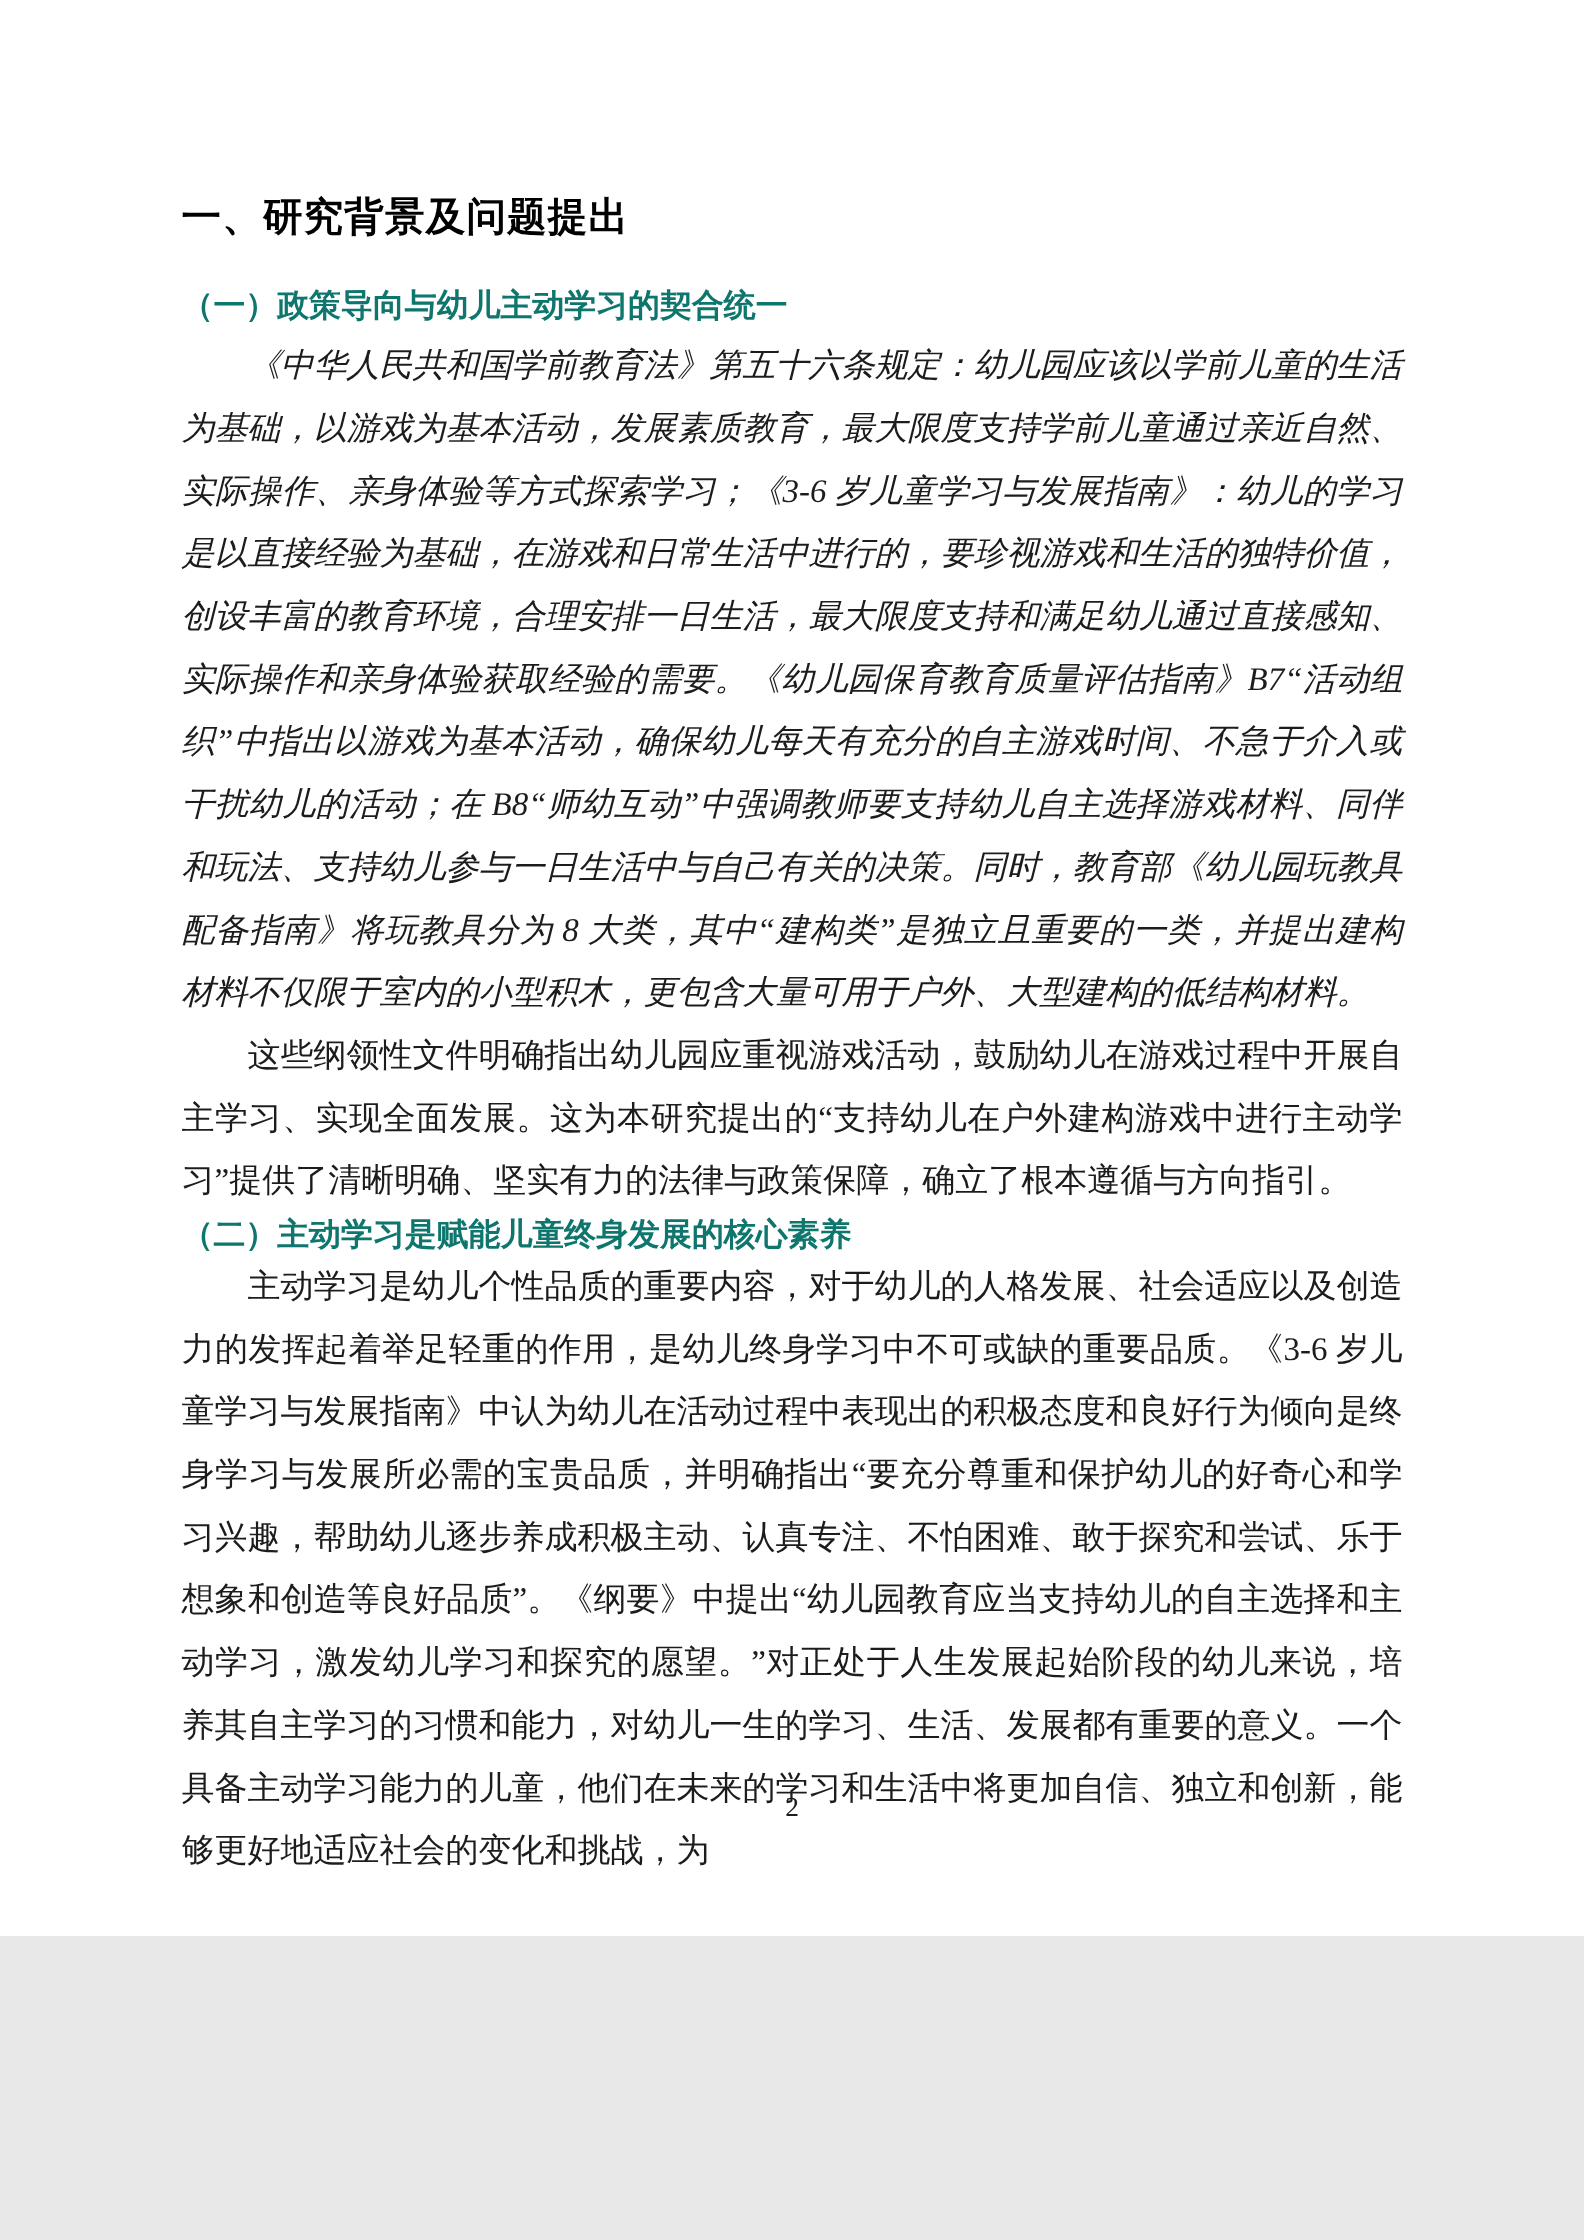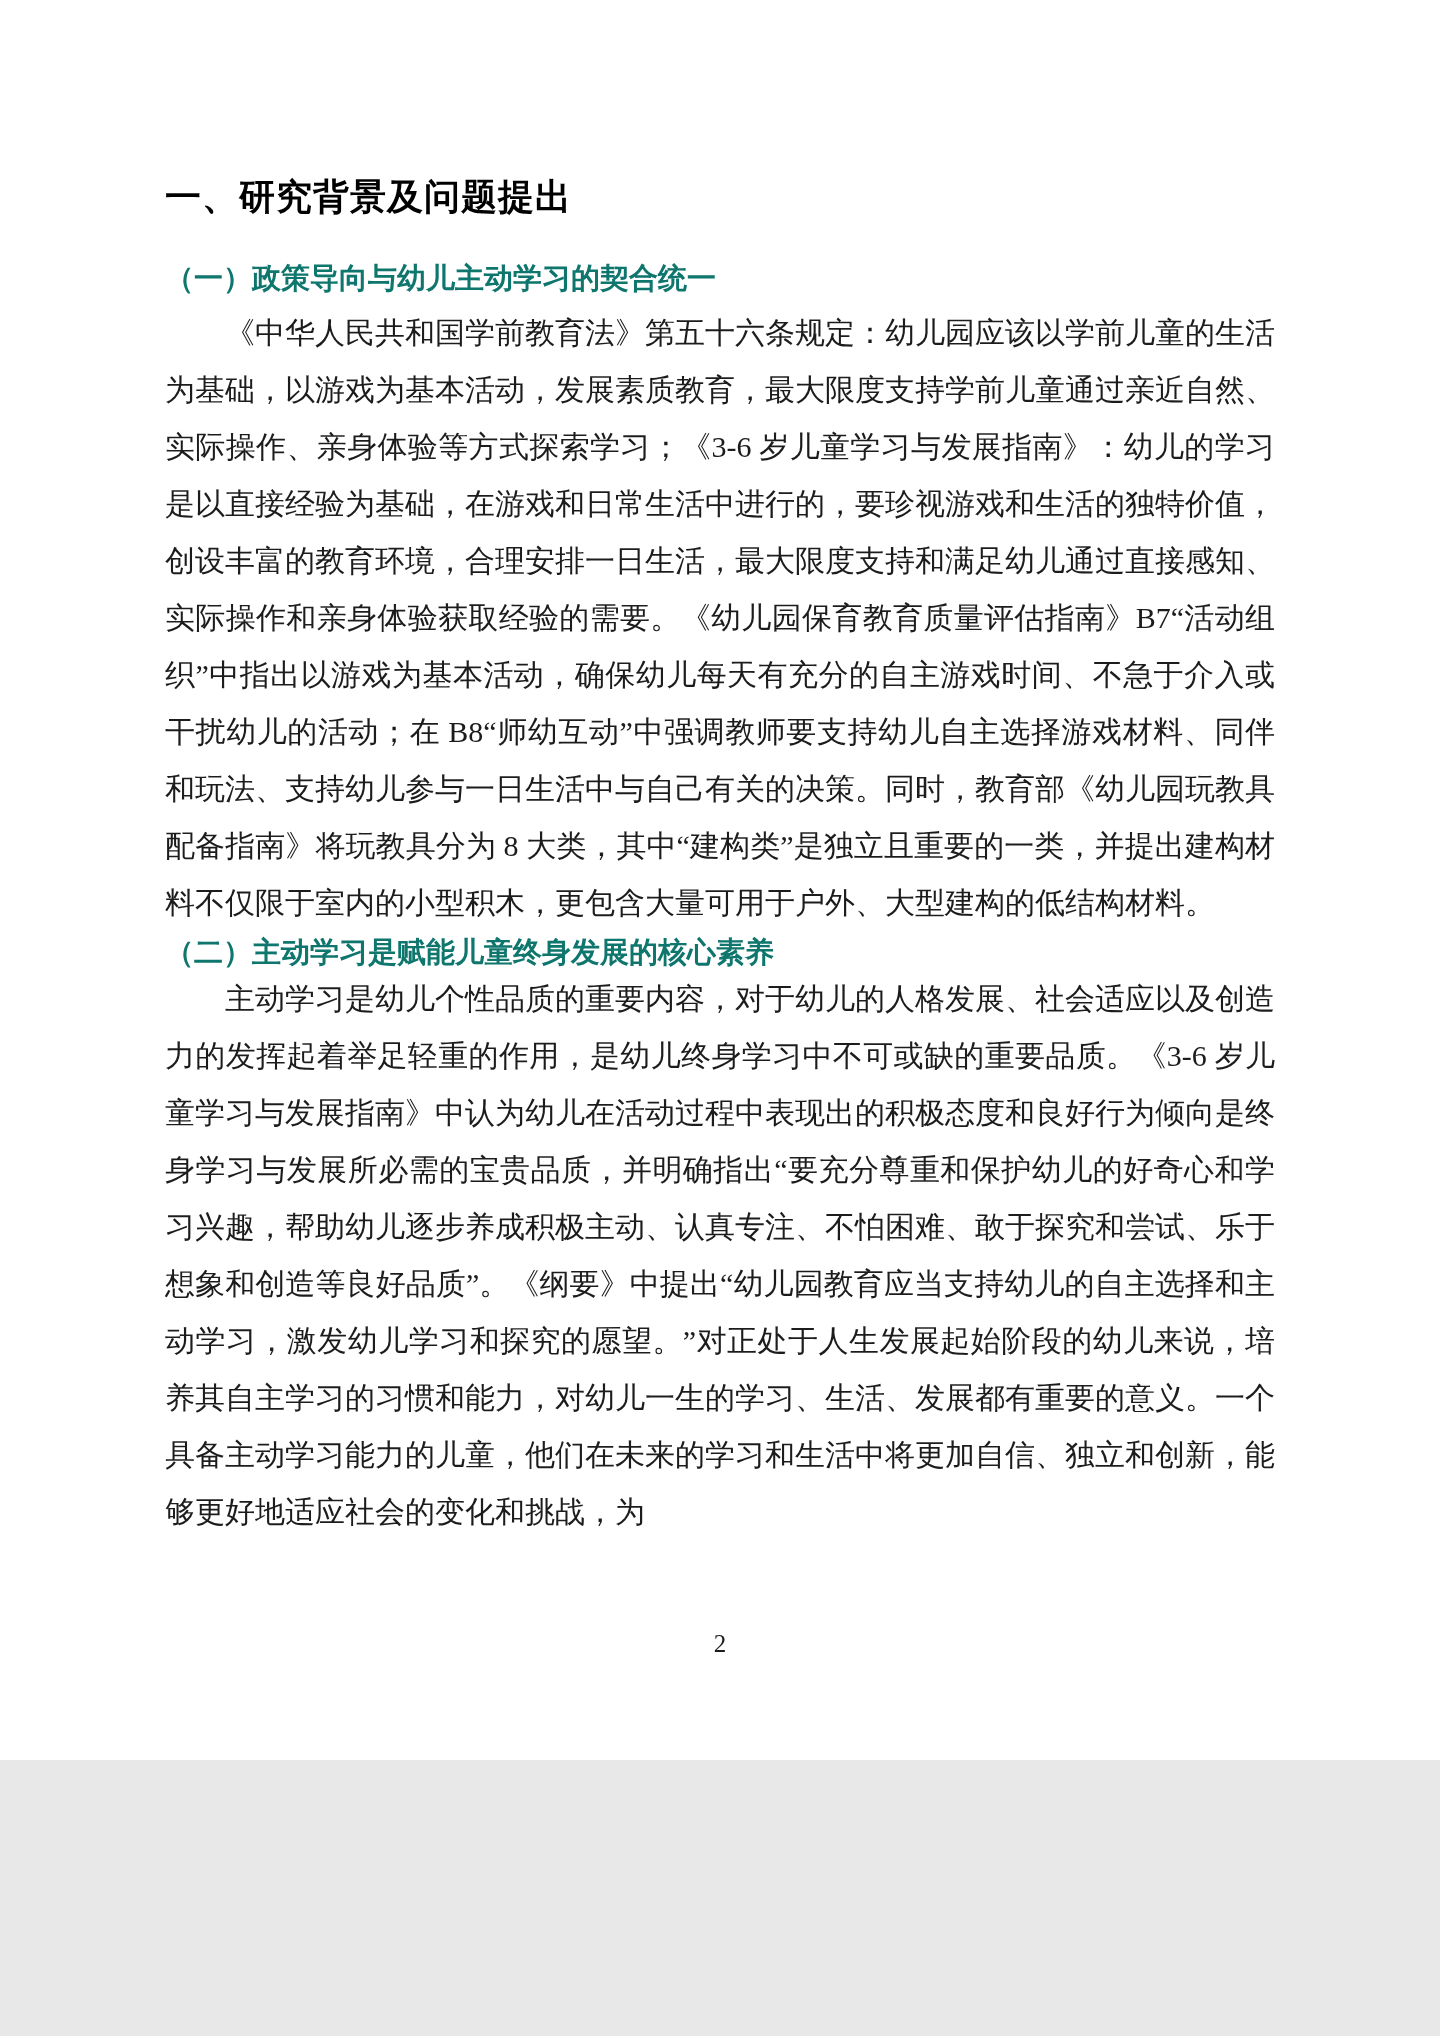--- a/index.html
+++ b/index.html
@@ -39,20 +39,21 @@
     font-family: "Liberation Serif", "DejaVu Serif", serif;
     font-size: 30px;
     line-height: 57px;
     text-align: justify;
     text-justify: inter-ideograph;
     text-indent: 2em;
     color: #1c1c1c;
   }
   .doc-para.first-of-section {
     margin-top: 8px;
+    font-style: italic;
   }
   .page-number {
     position: absolute;
     bottom: 102px;
     left: 0;
     width: 100%;
     text-align: center;
     font-family: "Liberation Serif", "DejaVu Serif", serif;
     font-size: 25px;
     line-height: 28px;
@@ -63,20 +64,21 @@
 <body>
 
 <div class="page">
 
   <h1 class="doc-heading-1">一、研究背景及问题提出</h1>
 
   <h2 class="doc-heading-2">（一）政策导向与幼儿主动学习的契合统一</h2>
 
   <p class="doc-para first-of-section">《中华人民共和国学前教育法》第五十六条规定：幼儿园应该以学前儿童的生活为基础，以游戏为基本活动，发展素质教育，最大限度支持学前儿童通过亲近自然、实际操作、亲身体验等方式探索学习；《3-6 岁儿童学习与发展指南》：幼儿的学习是以直接经验为基础，在游戏和日常生活中进行的，要珍视游戏和生活的独特价值，创设丰富的教育环境，合理安排一日生活，最大限度支持和满足幼儿通过直接感知、实际操作和亲身体验获取经验的需要。《幼儿园保育教育质量评估指南》B7“活动组织”中指出以游戏为基本活动，确保幼儿每天有充分的自主游戏时间、不急于介入或干扰幼儿的活动；在 B8“师幼互动”中强调教师要支持幼儿自主选择游戏材料、同伴和玩法、支持幼儿参与一日生活中与自己有关的决策。同时，教育部《幼儿园玩教具配备指南》将玩教具分为 8 大类，其中“建构类”是独立且重要的一类，并提出建构材料不仅限于室内的小型积木，更包含大量可用于户外、大型建构的低结构材料。</p>
 
+  <p class="doc-para">这些纲领性文件明确指出幼儿园应重视游戏活动，鼓励幼儿在游戏过程中开展自主学习、实现全面发展。这为本研究提出的“支持幼儿在户外建构游戏中进行主动学习”提供了清晰明确、坚实有力的法律与政策保障，确立了根本遵循与方向指引。</p>
 
   <h2 class="doc-heading-2 second">（二）主动学习是赋能儿童终身发展的核心素养</h2>
 
   <p class="doc-para">主动学习是幼儿个性品质的重要内容，对于幼儿的人格发展、社会适应以及创造力的发挥起着举足轻重的作用，是幼儿终身学习中不可或缺的重要品质。《3-6 岁儿童学习与发展指南》中认为幼儿在活动过程中表现出的积极态度和良好行为倾向是终身学习与发展所必需的宝贵品质，并明确指出“要充分尊重和保护幼儿的好奇心和学习兴趣，帮助幼儿逐步养成积极主动、认真专注、不怕困难、敢于探究和尝试、乐于想象和创造等良好品质”。《纲要》中提出“幼儿园教育应当支持幼儿的自主选择和主动学习，激发幼儿学习和探究的愿望。”对正处于人生发展起始阶段的幼儿来说，培养其自主学习的习惯和能力，对幼儿一生的学习、生活、发展都有重要的意义。一个具备主动学习能力的儿童，他们在未来的学习和生活中将更加自信、独立和创新，能够更好地适应社会的变化和挑战，为</p>
 
   <div class="page-number">2</div>
 
 </div>
 
 </body></html>

